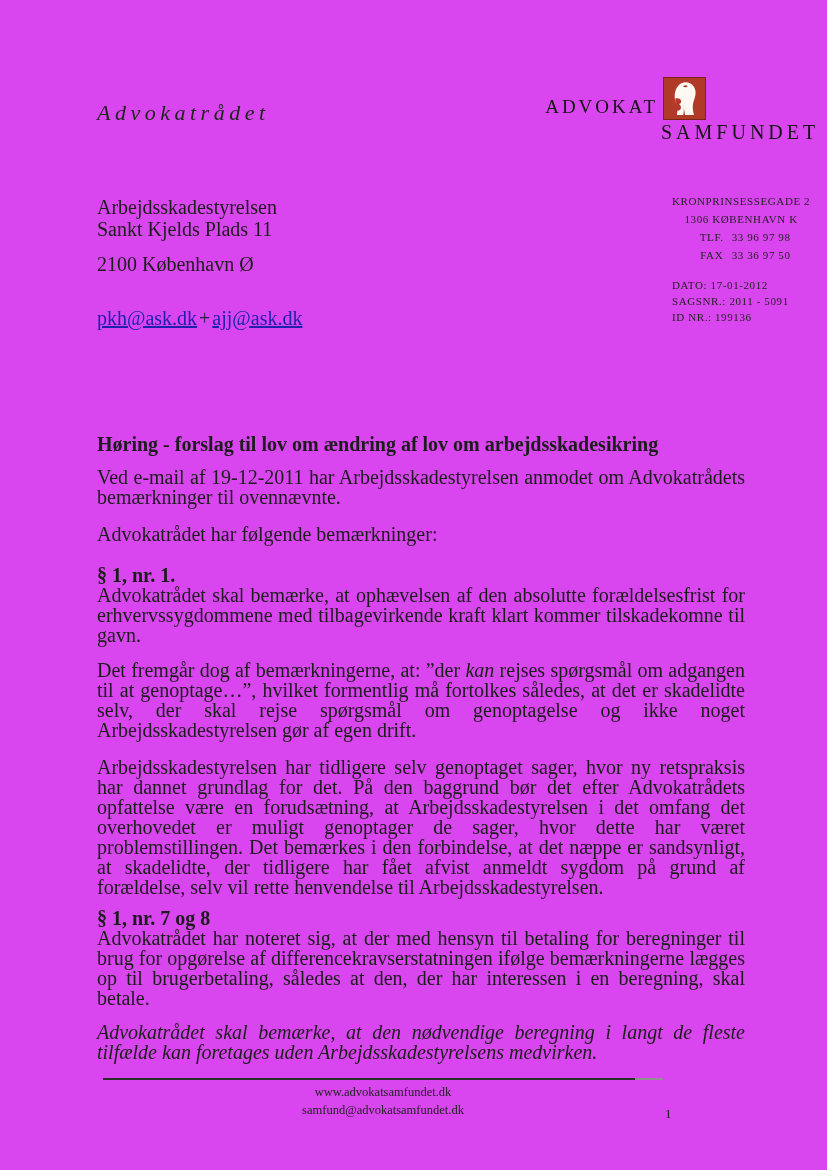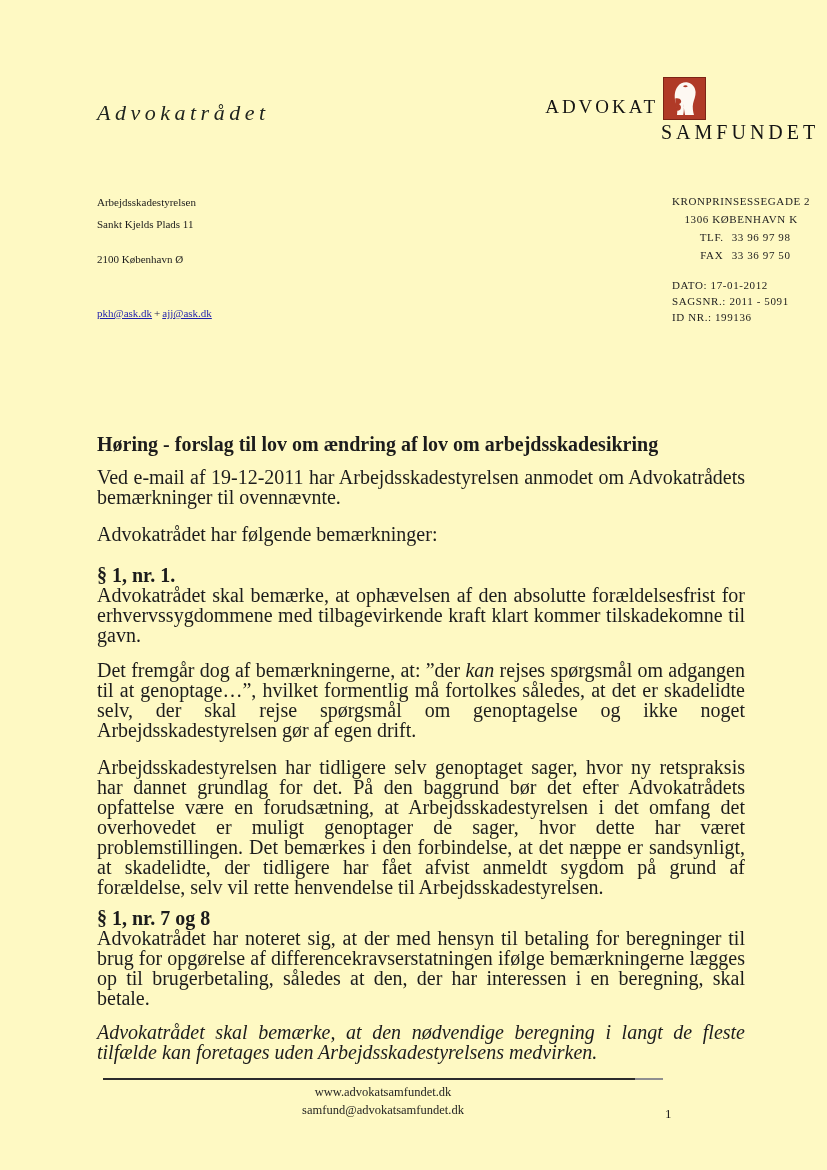--- a/index.html
+++ b/index.html
@@ -1,21 +1,21 @@
 <!DOCTYPE html>
 <html><head>
 <meta charset="utf-8">
 <style>
   html, body { margin: 0; padding: 0; background: #e8e8e8; }
   .page {
     position: relative;
     width: 827px;
     height: 1170px;
     margin: 0 auto;
-    background: #fef9c3;
+    background: #d946ef;
     font-family: "Liberation Serif", serif;
     color: #1c1c1c;
     overflow: hidden;
   }
   
   .brand-italic {
     position: absolute;
     left: 97px; top: 100px;
     font-style: italic;
     font-size: 22px;
@@ -37,21 +37,21 @@
   }
   .logo-samfundet {
     position: absolute;
     left: 661px; top: 121px;
     font-size: 20px;
     letter-spacing: 4px;
     color: #141414;
     white-space: nowrap;
   }
   
-  .recipient { position: absolute; left: 97px; font-size: 11px; }
+  .recipient { position: absolute; left: 97px; font-size: 20px; }
   .r-name   { top: 196px; }
   .r-street { top: 218px; }
   .r-city   { top: 253px; font-family: Liberation Serif, serif; }
   .r-links  { top: 307px; }
   .r-links a {
     color: #1f1fae;
     text-decoration: underline;
   }
   .r-links .plus { color: #22224a; padding: 0 2px; }
   

